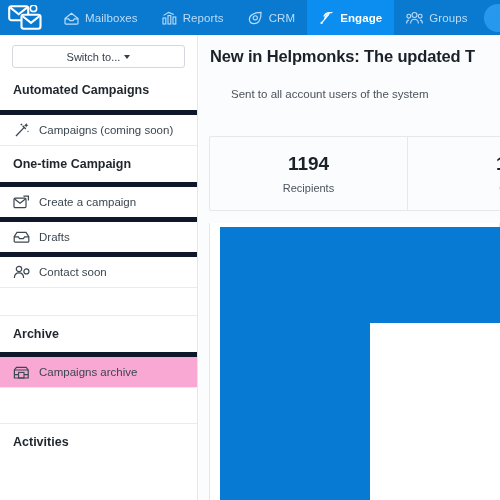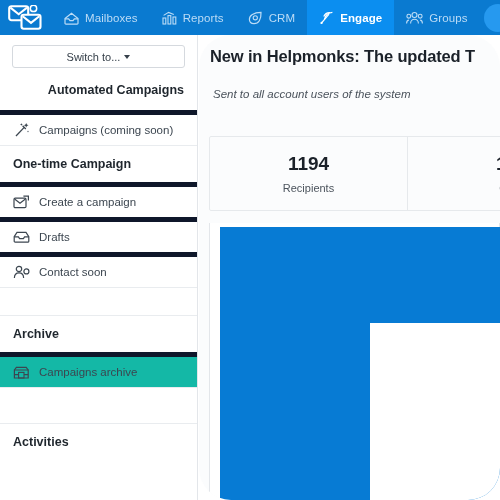--- a/index.html
+++ b/index.html
@@ -63,52 +63,50 @@
     border-left: 3.5px solid transparent;
     border-right: 3.5px solid transparent;
     border-top: 4px solid #36404a;
     display: inline-block;
   }
   .sb-head {
     font-size: 12.5px; font-weight: bold; color: #1f262d;
     padding: 11px 13px 11px 13px;
     border-top: 1px solid #e9ecef;
   }
-  .sb-head.first { border-top: none; padding-top: 6px; padding-bottom: 13px; text-align: right; }
+  .sb-head.first { border-top: none; padding-top: 6px; padding-bottom: 13px; }
   .sb-item {
     display: flex; align-items: center; gap: 9px;
     padding: 9px 13px;
     font-size: 11.5px; color: #3c4650;
     border-top: 5px solid #0f172a;
     height: 35px;
   }
-  .sb-item.selected { background: #14b8a6; }
+  .sb-item.selected { background: #f9a8d4; }
   .sb-icon { width: 17px; height: 17px; display: flex; align-items: center; justify-content: center; flex: 0 0 17px; }
   .sb-spacer { height: 28px; border-top: 1px solid #e9ecef; }
   .sb-spacer.tall { height: 36px; }
 
   
   .main {
     position: absolute; top: 35px; left: 199px;
     width: 301px; height: 465px;
     background: #fbfcfd;
     overflow: hidden;
-    border-radius: 32px;
   }
   .page-title {
     font-size: 16.5px; font-weight: bold; color: #1b2129;
     padding: 12px 0 0 11px;
     white-space: nowrap;
     letter-spacing: -.15px;
   }
   .page-sub {
     font-size: 11.5px; color: #4b535c;
-    padding: 22px 0 0 14px;
+    padding: 22px 0 0 32px;
     white-space: nowrap;
-    font-style: italic;
   }
   .stats {
     display: flex;
     margin: 36px 0 0 10px;
     border: 1px solid #e6e9ec;
     border-radius: 2px;
     background: #fbfcfd;
     height: 75px;
     width: 400px;
   }

